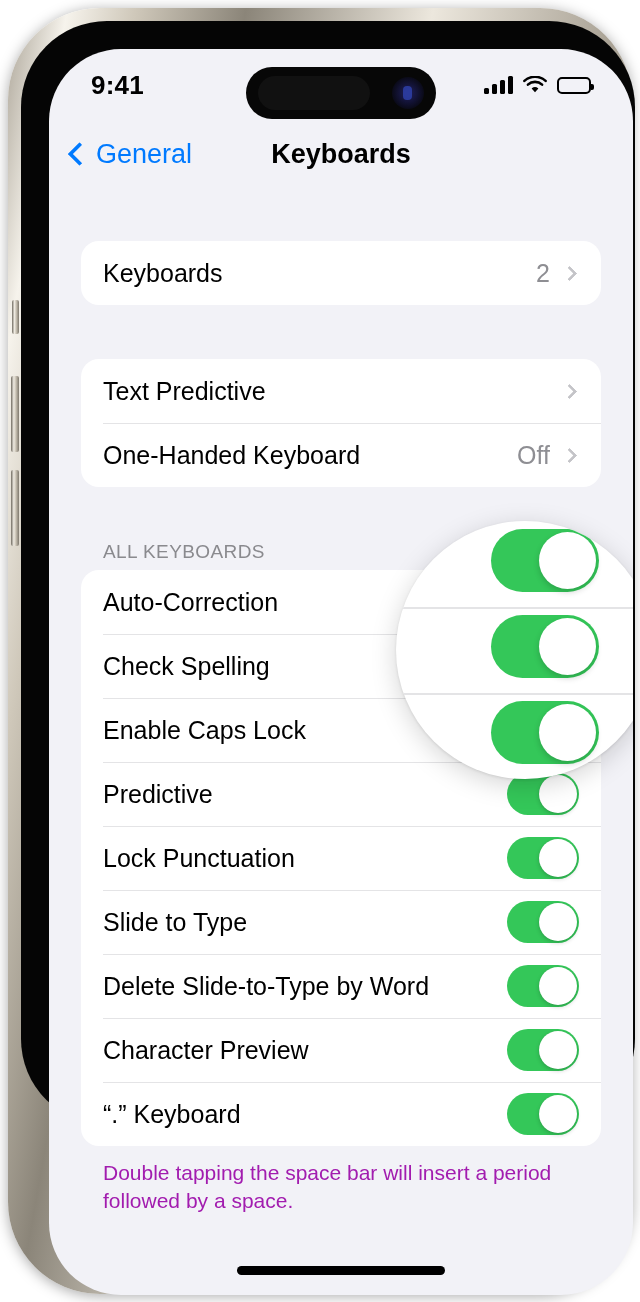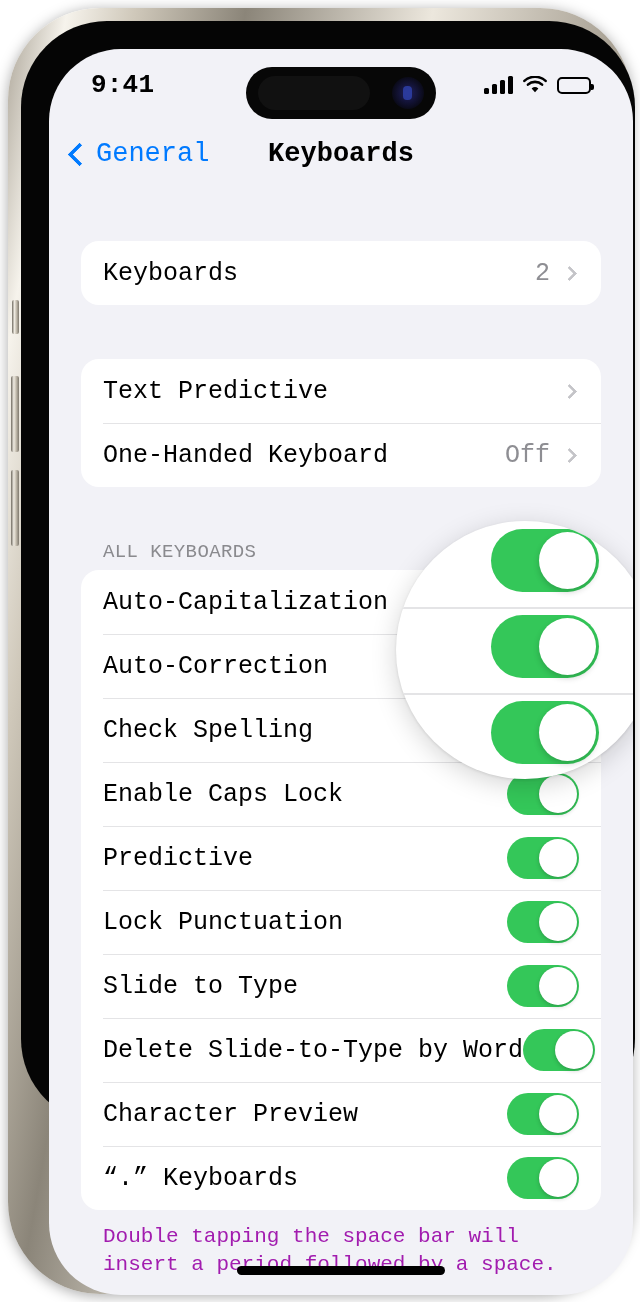--- a/index.html
+++ b/index.html
@@ -26,21 +26,20 @@
     box-shadow: 0 2px 14px rgba(0,0,0,.34);
   }
   #phone-bezel {
     position: absolute;
     left: 13px;
     top: 13px;
     width: 614px;
     height: 1104px;
     border-radius: 86px;
     background: #050505;
-    font-family: Liberation Mono, monospace;
   }
   #phone-screen {
     position: absolute;
     left: 28px;
     top: 28px;
     width: 584px;
     height: 1246px;
     border-radius: 72px;
     background: #f2f2f7;
     overflow: hidden;
@@ -268,26 +267,20 @@
             <span class="chevron-right-icon"></span>
           </div>
         </div>
 
         <div class="gap-lg"></div>
 
         <div class="section-header">ALL KEYBOARDS</div>
 
         <div class="card">
           <div class="row">
-            <span class="row-label">Auto-Capitalization</span>
-            <span class="toggle">
-                <span class="knob"></span>
-              </span>
-          </div>
-          <div class="row">
             <span class="row-label">Auto-Correction</span>
             <span class="toggle">
                 <span class="knob"></span>
               </span>
           </div>
           <div class="row">
             <span class="row-label">Check Spelling</span>
             <span class="toggle">
                 <span class="knob"></span>
               </span>
@@ -322,21 +315,21 @@
                 <span class="knob"></span>
               </span>
           </div>
           <div class="row">
             <span class="row-label">Character Preview</span>
             <span class="toggle">
                 <span class="knob"></span>
               </span>
           </div>
           <div class="row">
-            <span class="row-label">“.” Keyboards</span>
+            <span class="row-label">“.” Keyboard</span>
             <span class="toggle">
                 <span class="knob"></span>
               </span>
           </div>
         </div>
 
         <div class="footer-note">Double tapping the space bar will insert a period followed by a space.</div>
       </div>
 
       <div id="magnifier">

